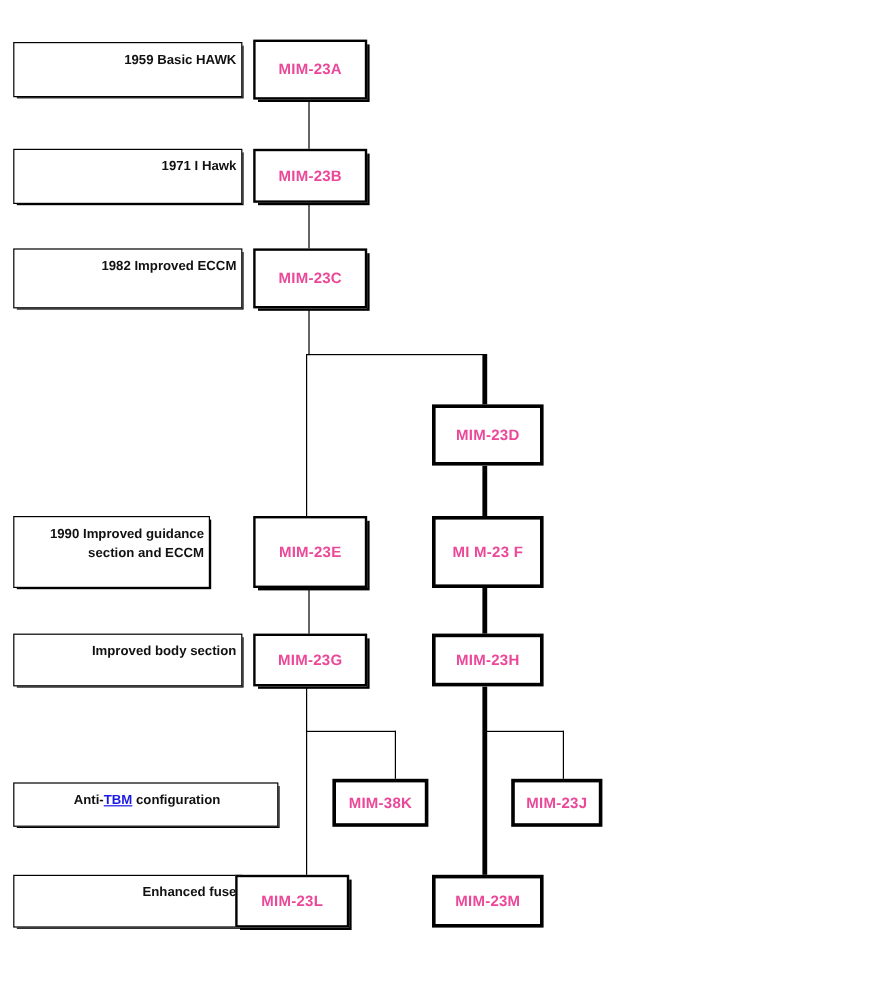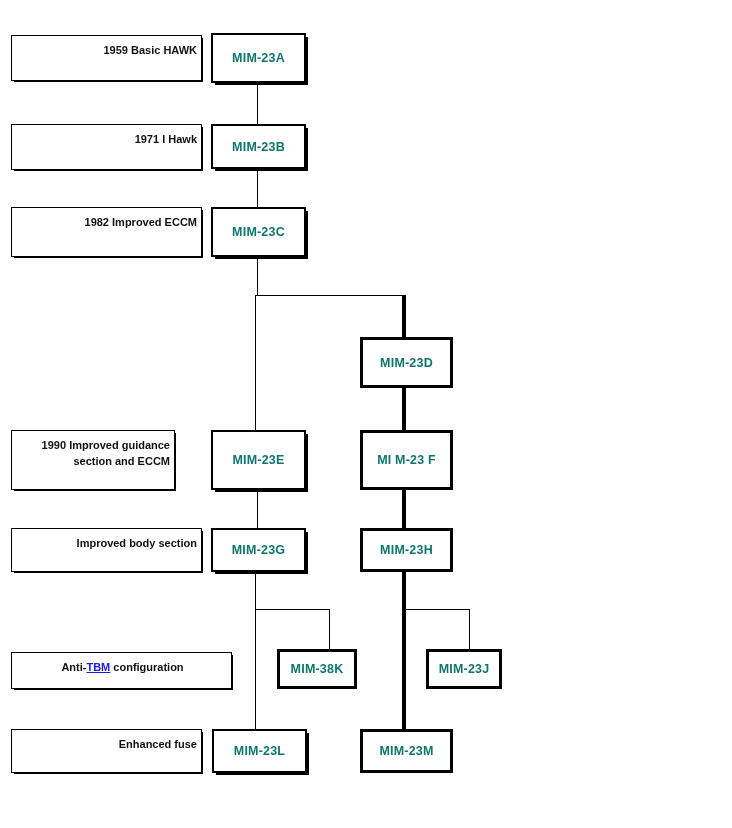--- a/index.html
+++ b/index.html
@@ -33,21 +33,21 @@
     position: absolute;
     box-sizing: border-box;
     background: #ffffff;
     border: 2px solid #000000;
     display: flex;
     align-items: center;
     justify-content: center;
     font-size: 12.5px;
     font-weight: bold;
     letter-spacing: 0.2px;
-    color: #0f766e;
+    color: #ec4899;
     white-space: nowrap;
   }
   
   .node.heavy {
     border-width: 2px;
     box-shadow: 3px 3px 0 -1px #000000;
   }
   .node.heavy2 {
     border-width: 3px;
   }
@@ -169,21 +169,21 @@
   </div>
 
   <div class="node heavy2" style="left:277px; top:649px; width:80px; height:40px;">
     <span>MIM-38K</span>
   </div>
 
   <div class="node heavy2" style="left:426px; top:649px; width:76px; height:40px;">
     <span>MIM-23J</span>
   </div>
 
-  <div class="node heavy" style="left:212px; top:729px; width:95px; height:44px;">
+  <div class="node heavy" style="left:196px; top:729px; width:95px; height:44px;">
     <span>MIM-23L</span>
   </div>
 
   <div class="node heavy2" style="left:360px; top:729px; width:93px; height:44px;">
     <span>MIM-23M</span>
   </div>
 
 </div>
 
 </body></html>

